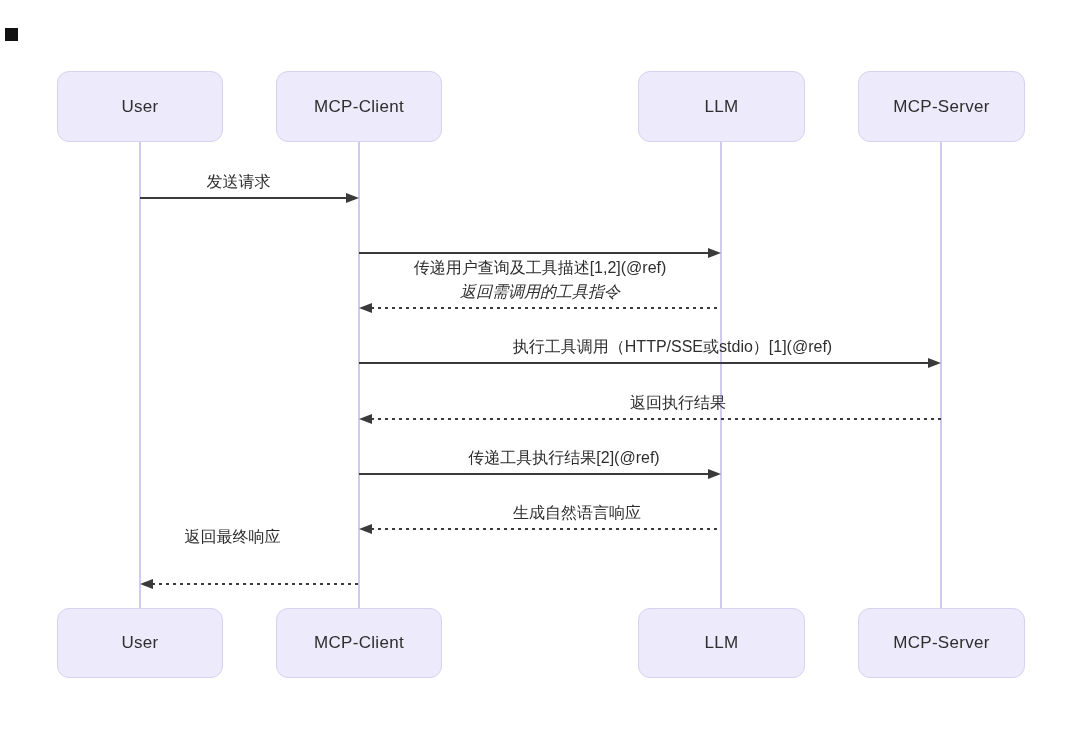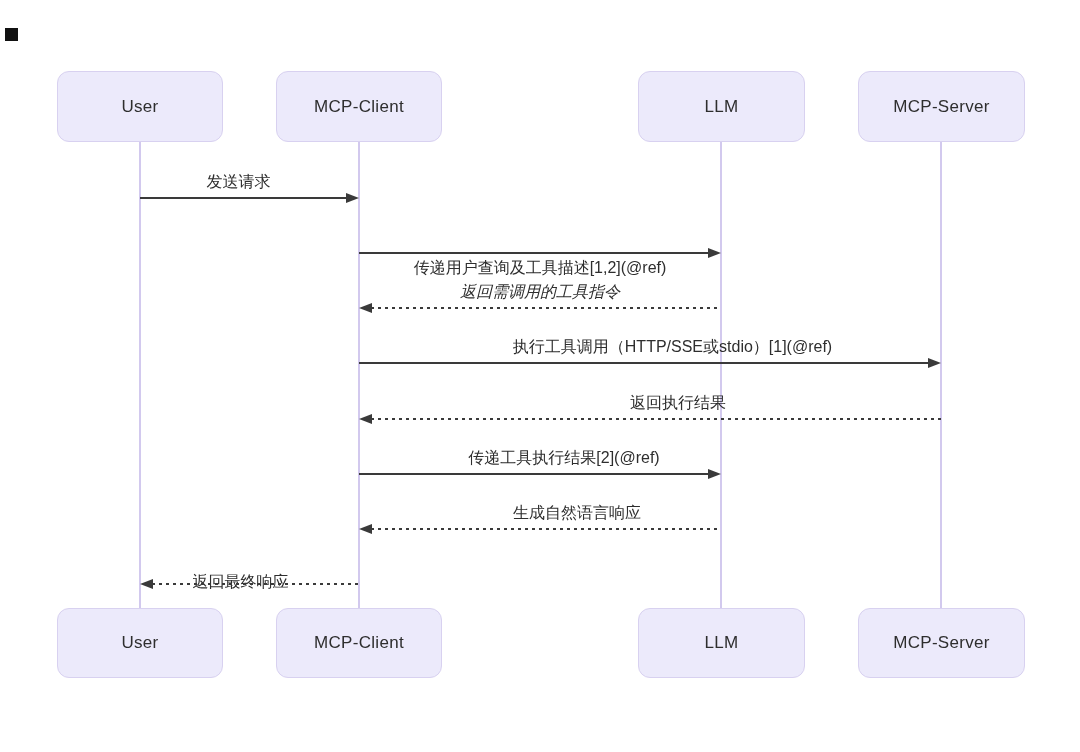--- a/index.html
+++ b/index.html
@@ -114,21 +114,21 @@
   .m5-arr   { left: 359px; top: 414px; }
   
   .m6-label { left: 359px; width: 410px; top: 447px; }
   .m6-line  { left: 359px; width: 350px; top: 473px; }
   .m6-arr   { left: 708px; top: 469px; }
   
   .m7-label { left: 359px; width: 436px; top: 502px; }
   .m7-line  { left: 371px; width: 350px; top: 528px; }
   .m7-arr   { left: 359px; top: 524px; }
   
-  .m8-label { left: 140px; width: 185px; top: 571px; margin-left: 8px; }
+  .m8-label { left: 140px; width: 185px; top: 526px; }
   .m8-line  { left: 152px; width: 207px; top: 583px; }
   .m8-arr   { left: 140px; top: 579px; }
 </style>
 </head>
 <body>
 
 <div class="canvas">
 
   <div class="artifact-square"></div>
 

